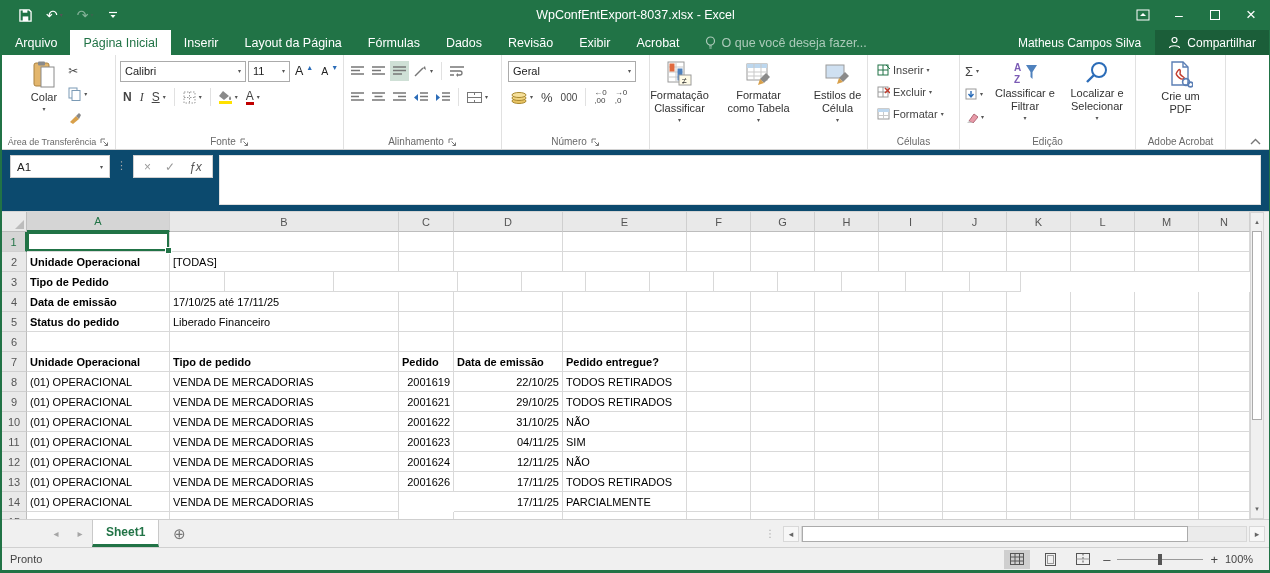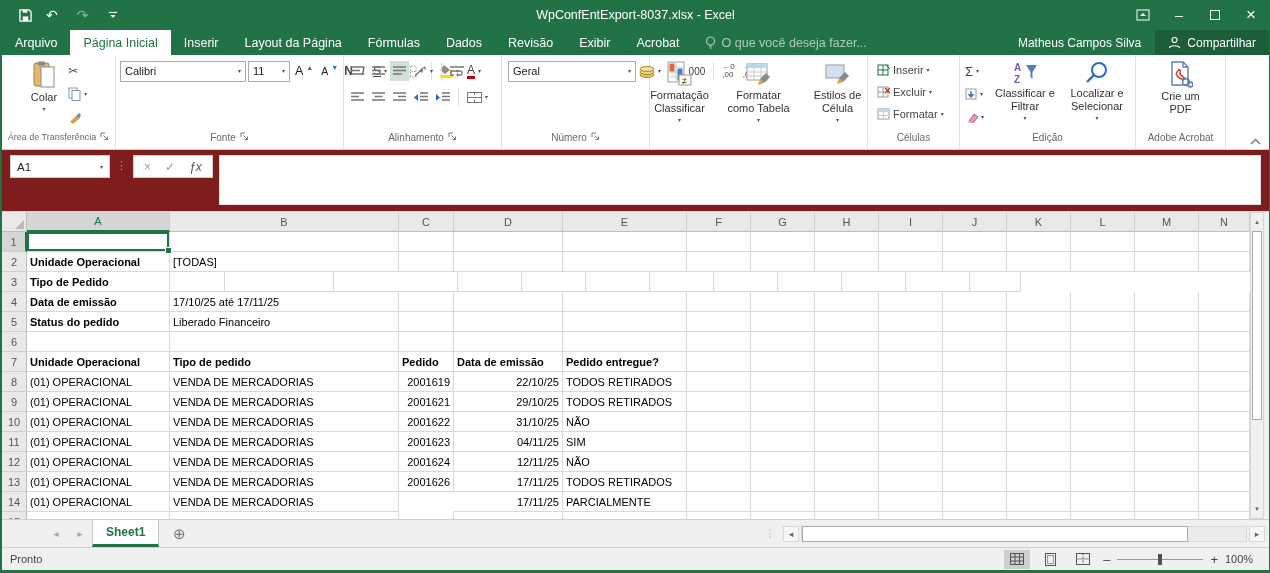--- a/index.html
+++ b/index.html
@@ -20,38 +20,38 @@
   .tabrow{flex:0 0 25px;background:#217346;display:flex;align-items:stretch;color:#fff;font-size:12.5px}
   .tab{display:flex;align-items:center;padding:0 13px;white-space:nowrap}
   .tab.active{background:#fff;color:#217346}
   .tellme{display:flex;align-items:center;gap:6px;padding:0 12px;color:rgba(255,255,255,.62);white-space:nowrap}
   .user{margin-left:auto;display:flex;align-items:center;padding:0 14px;font-size:12px;white-space:nowrap}
   .share{display:flex;align-items:center;gap:6px;padding:0 13px;background:rgba(0,0,0,.18);font-size:12px;white-space:nowrap}
   
   .ribbon{flex:0 0 95px;background:#fff;border-bottom:1px solid #d2d2d2;display:flex}
   .rg{border-right:1px solid #e1e1e1;display:flex;flex-direction:column;padding-top:3px}
   .rg-body{flex:1;display:flex;align-items:flex-start}
-  .rg-label{flex:0 0 17px;display:flex;align-items:flex-start;justify-content:center;gap:4px;
+  .rg-label{flex:0 0 17px;display:flex;align-items:flex-end;justify-content:center;gap:4px;
             font-size:10px;color:#696969;white-space:nowrap;padding-bottom:2px}
   .bigbtn{display:flex;flex-direction:column;align-items:center;gap:2px;padding:3px 4px;
           font-size:11px;color:#333;text-align:center;line-height:13px}
   .car{font-size:6px;color:#555;line-height:6px}
   .minicol{display:flex;flex-direction:column;justify-content:flex-start;gap:3px;padding-top:3px}
   .sbtn{display:flex;align-items:center;gap:3px;height:20px;padding:0 3px;font-size:12px;color:#444}
   .rsel{height:21px;border:1px solid #ababab;background:#fff;display:flex;align-items:center;
         justify-content:space-between;font-size:11px;color:#222;padding:0 4px}
   .rrow{display:flex;align-items:center;gap:2px;height:26px}
   .vsep{width:1px;height:18px;background:#e1e1e1;margin:0 3px}
   .fk{font-size:12.5px;color:#222}
   .red-under{border-bottom:3px solid #c00000}
   .yellow-under{border-bottom:3px solid #ffe100}
   .launch{display:inline-flex}
   .twoline{width:64px;white-space:normal}
   
-  .fbar{flex:0 0 62px;background:#7f1d1d;border-bottom:1px solid #d5d5d5;display:flex;align-items:flex-start;padding:5px 8px 0}
+  .fbar{flex:0 0 62px;background:#0c4a6e;border-bottom:1px solid #d5d5d5;display:flex;align-items:flex-start;padding:5px 8px 0}
   .namebox{width:100px;height:23px;background:#fff;border:1px solid #d0d0d0;display:flex;align-items:center;
            justify-content:space-between;font-size:11.5px;color:#222;padding:0 6px}
   .fdots{color:#aaa;font-size:11px;padding:4px 6px 0}
   .fxbox{height:23px;background:#fff;border:1px solid #d0d0d0;display:flex;align-items:center;gap:14px;
          padding:0 10px;color:#9a9a9a;font-size:12px}
   .fxbox .fx{font-style:italic;color:#555}
   .finput{flex:1;height:50px;background:#fff;border:1px solid #e0e0e0;margin-left:6px;font-size:11.5px;padding:2px 4px;color:#000}
   
   .gridwrap{flex:1;display:flex;background:#f0f0f0;overflow:hidden}
   .grid{width:1248px;background:#fff;overflow:hidden}
@@ -217,21 +217,21 @@
         <span class="launch">
             <svg width="9" height="9" viewBox="0 0 9 9">
               <path d="M1 1 H5 M1 1 V5" stroke="#777"></path>
               <path d="M3.5 3.5 L7.5 7.5 M7.5 4.5 V7.5 H4.5" stroke="#777" fill="none"></path>
             </svg>
           </span>
       </div>
     </div>
 
     <div class="rg" style="width:228px">
-      <div class="rg-body" style="flex-direction:row;padding:0 4px">
+      <div class="rg-body" style="flex-direction:column;padding:0 4px">
         <div class="rrow">
           <div class="rsel" style="width:126px">
             <span>Calibri</span>
             <span class="car">▾</span>
           </div>
           <div class="rsel" style="width:42px">
             <span>11</span>
             <span class="car">▾</span>
           </div>
           <span class="sbtn">
@@ -363,21 +363,21 @@
         <span class="launch">
             <svg width="9" height="9" viewBox="0 0 9 9">
               <path d="M1 1 H5 M1 1 V5" stroke="#777"></path>
               <path d="M3.5 3.5 L7.5 7.5 M7.5 4.5 V7.5 H4.5" stroke="#777" fill="none"></path>
             </svg>
           </span>
       </div>
     </div>
 
     <div class="rg" style="width:148px">
-      <div class="rg-body" style="flex-direction:row;padding:0 6px">
+      <div class="rg-body" style="flex-direction:column;padding:0 6px">
         <div class="rrow">
           <div class="rsel" style="width:128px">
             <span>Geral</span>
             <span class="car">▾</span>
           </div>
         </div>
         <div class="rrow">
           <span class="sbtn">
             <span class="ic">
               <svg width="16" height="13" viewBox="0 0 16 13">

